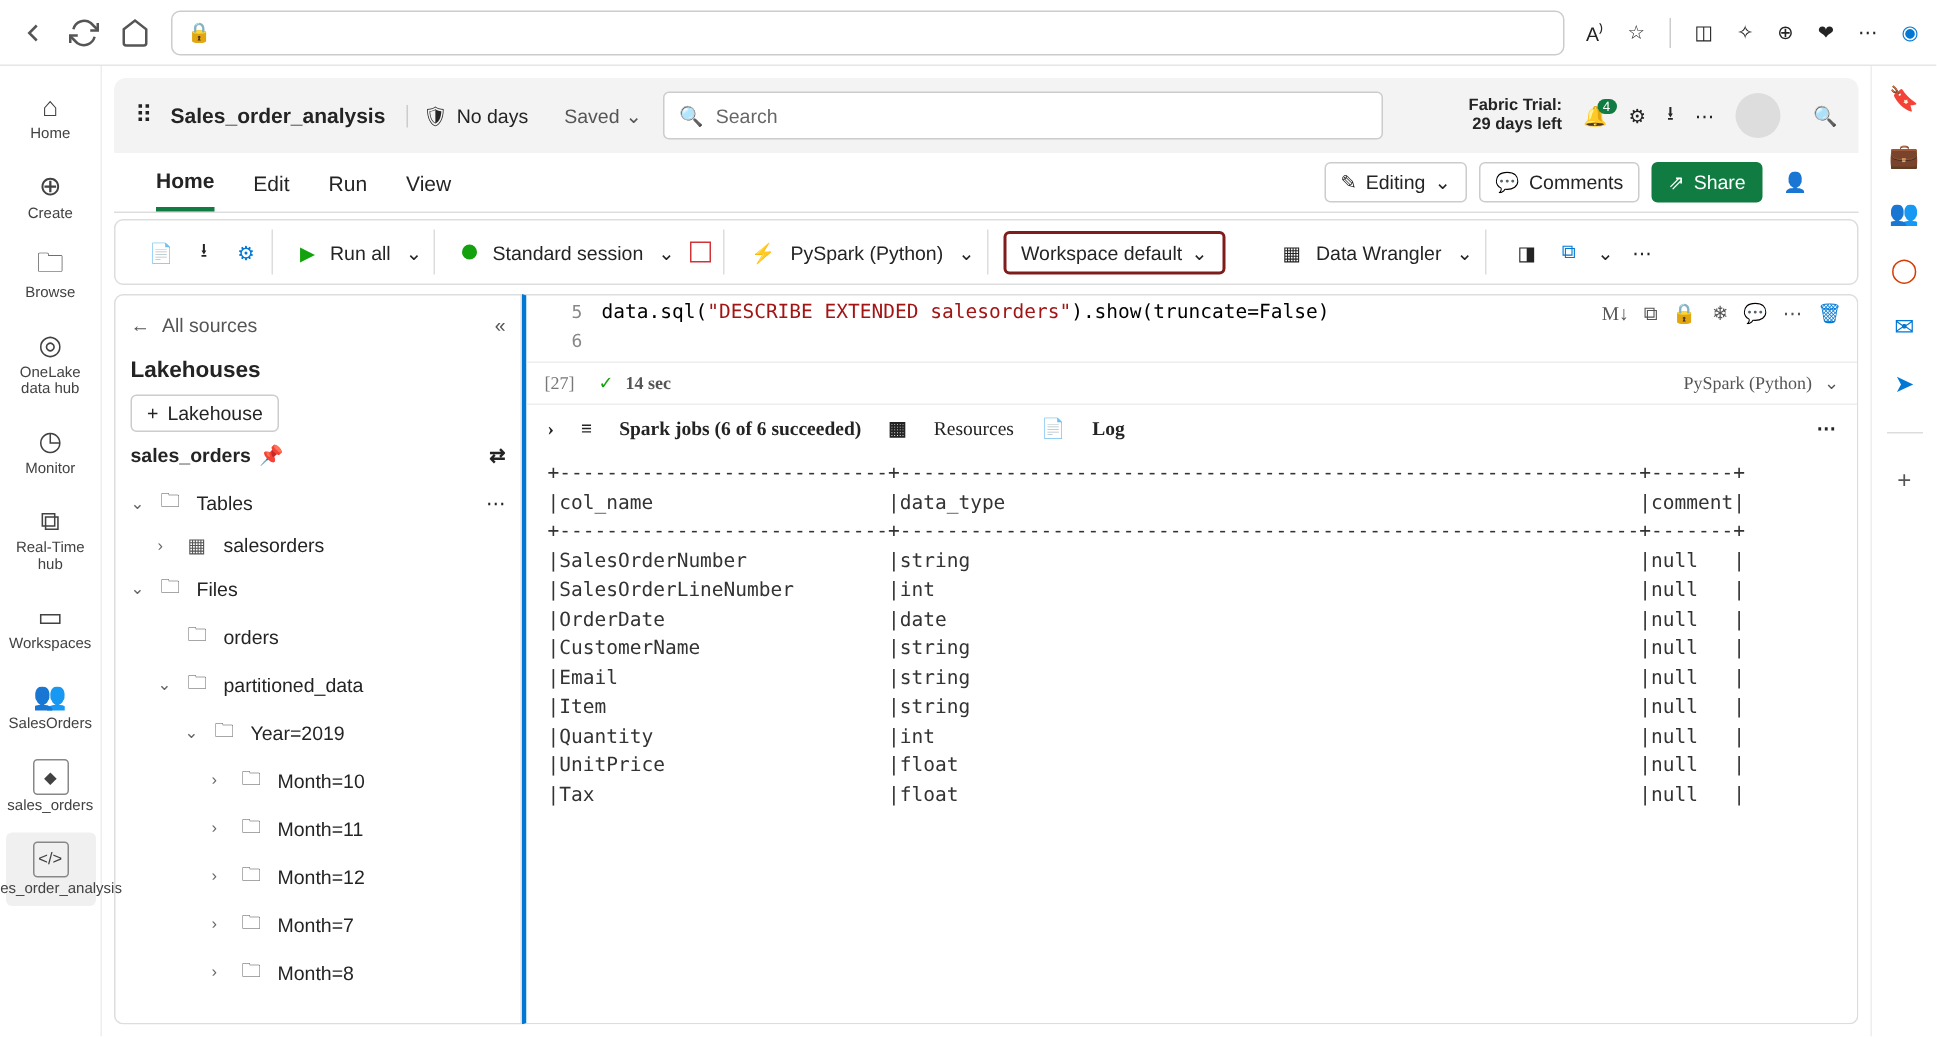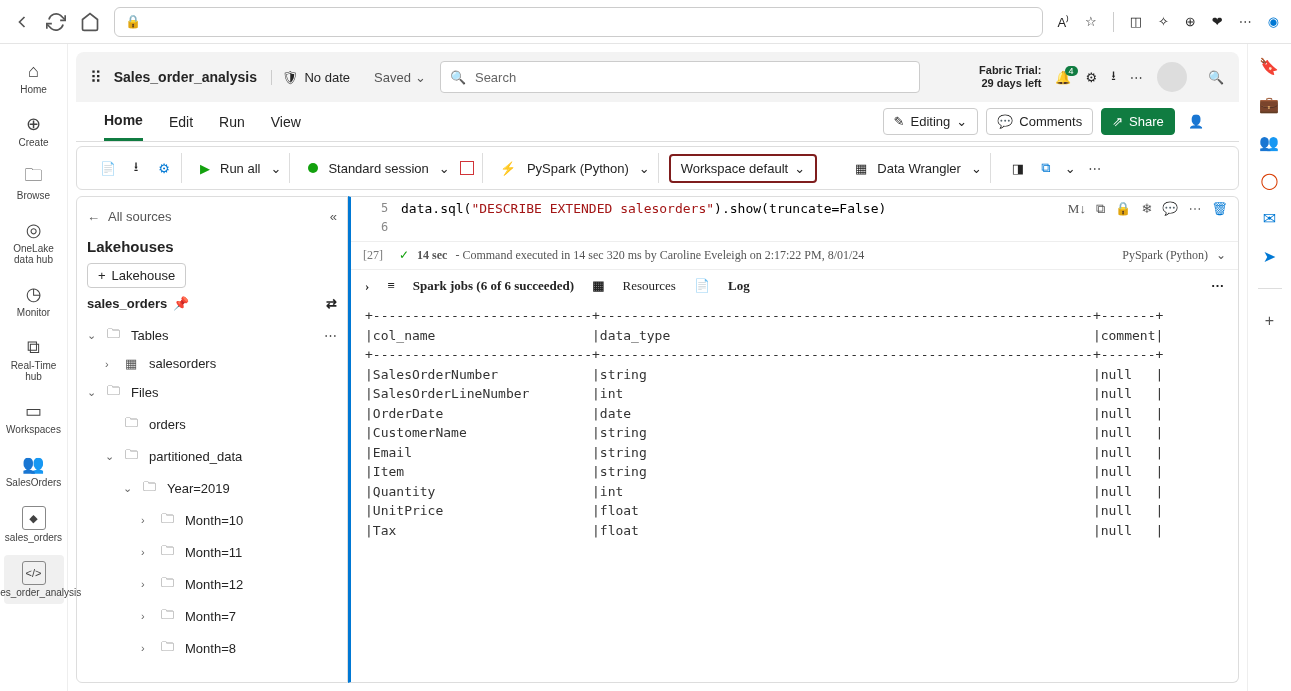--- a/index.html
+++ b/index.html
@@ -163,21 +163,21 @@
       </div>
   </div>
 
   <div class="main-area">
 
     <div class="top-bar">
       <span class="waffle">⠿</span>
       <span class="nbname">Sales_order_analysis</span>
       <div class="sensitivity">
         <span>🛡</span>
-        <span>No date</span>
+        <span>No days</span>
       </div>
       <div class="saved">
         <span>Saved</span>
         <span>⌄</span>
       </div>
       <div class="search-box">
         <span>🔍</span>
         <span>Search</span>
       </div>
       <div class="trial">
@@ -349,21 +349,20 @@
           <span class="code-line"><span class="kw-fn">data.sql(</span><span class="kw-str">"DESCRIBE EXTENDED salesorders"</span><span class="kw-fn">).show(truncate=False)</span></span>
         </div>
         <div class="code-row">
           <span class="gutter">6</span>
           <span class="code-line"> </span>
         </div>
         <div class="exec-bar">
           <span class="prompt">[27]</span>
           <span class="check">✓</span>
           <b>14 sec</b>
-          <span> - Command executed in 14 sec 320 ms by Caroline Eveleigh on 2:17:22 PM, 8/01/24</span>
           <span style="margin-left:auto">PySpark (Python)</span>
           <span>⌄</span>
         </div>
         <div class="job-row">
           <span>›</span>
           <span>≡</span>
           <span>Spark jobs (6 of 6 succeeded)</span>
           <span>▦</span>
           <span style="font-weight:normal">Resources</span>
           <span>📄</span>

